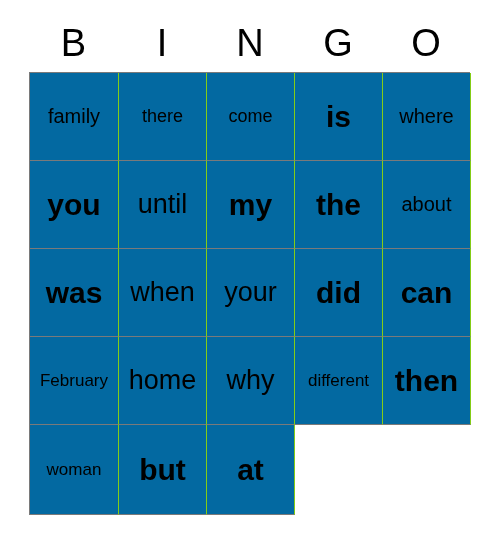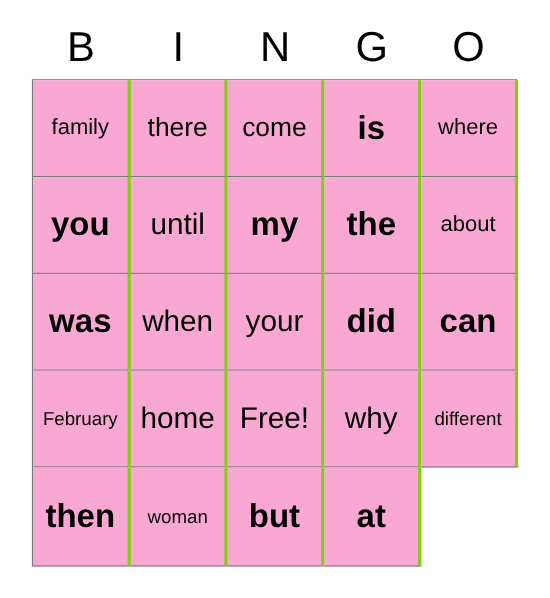--- a/index.html
+++ b/index.html
@@ -56,43 +56,43 @@
     border-top: 1px solid #7a7a7a;
     border-left: 1px solid #7a7a7a;
     display: grid;
     grid-template-columns: 89px 88px 88px 88px 88px;
     grid-template-rows: 88px 88px 88px 88px 90px;
     background: #ffffff;
   }
 
   .cell {
     box-sizing: border-box;
-    border-right: 3px solid #84cc16;
+    border-right: 1px solid #84cc16;
     border-bottom: 1px solid #7a7a7a;
     display: flex;
     align-items: center;
     justify-content: center;
     overflow: hidden;
-    background: #f9a8d4;
+    background: #0369a1;
     padding: 0 2px;
   }
 
   .cell-text {
     display: block;
     text-align: center;
     line-height: 1.05;
     color: #000000;
     white-space: nowrap;
     font-weight: 400;
   }
 
   
   .fs-xl   { font-size: 30px; font-weight: bold; }
   .fs-lg   { font-size: 27px; }
-  .fs-md   { font-size: 24px; text-align: right; }
+  .fs-md   { font-size: 18px; text-align: right; }
   .fs-sm   { font-size: 20px; }
   .fs-xs   { font-size: 17px; text-align: right; }
   .fs-xxs  { font-size: 17px; }
 </style>
 </head>
 <body>
 
 <div class="card">
 
   <div class="header-row">
@@ -149,23 +149,20 @@
       <div class="cell">
         <span class="cell-text fs-xl">can</span>
       </div>
       <div class="cell">
         <span class="cell-text fs-xxs">February</span>
       </div>
       <div class="cell">
         <span class="cell-text fs-lg">home</span>
       </div>
       <div class="cell">
-        <span class="cell-text fs-lg">Free!</span>
-      </div>
-      <div class="cell">
         <span class="cell-text fs-lg">why</span>
       </div>
       <div class="cell">
         <span class="cell-text fs-xs">different</span>
       </div>
       <div class="cell">
         <span class="cell-text fs-xl">then</span>
       </div>
       <div class="cell">
         <span class="cell-text fs-xs">woman</span>

